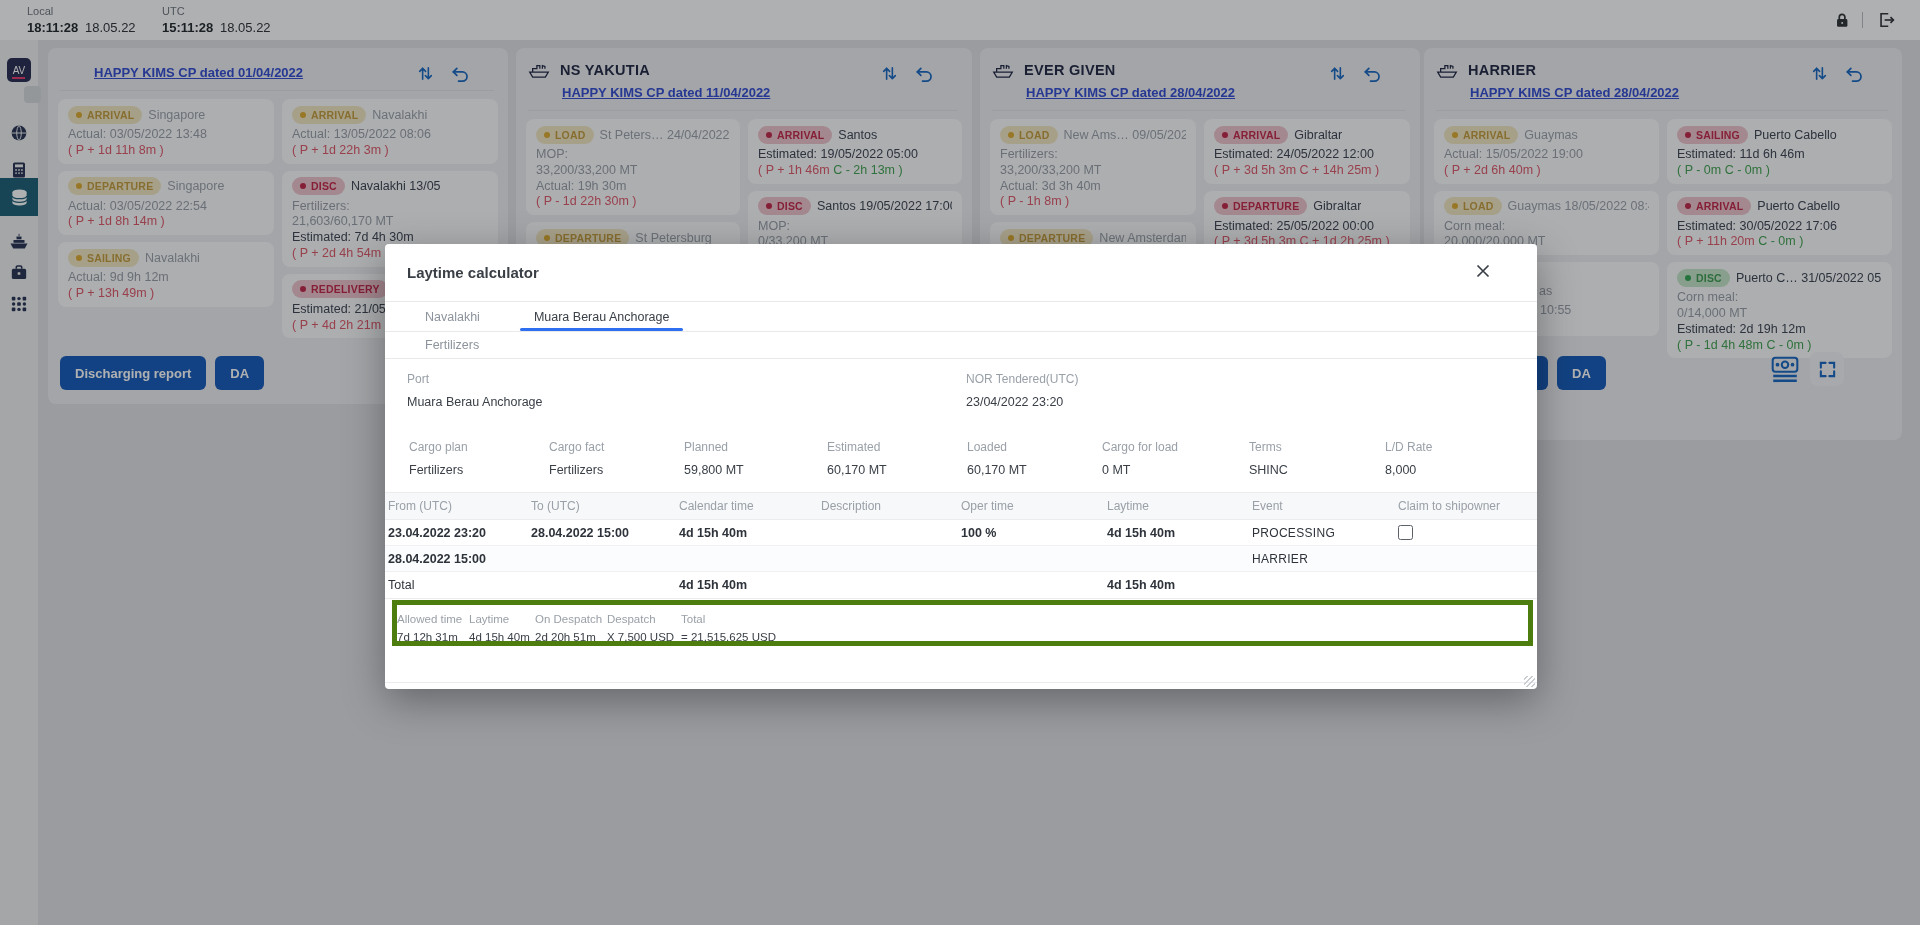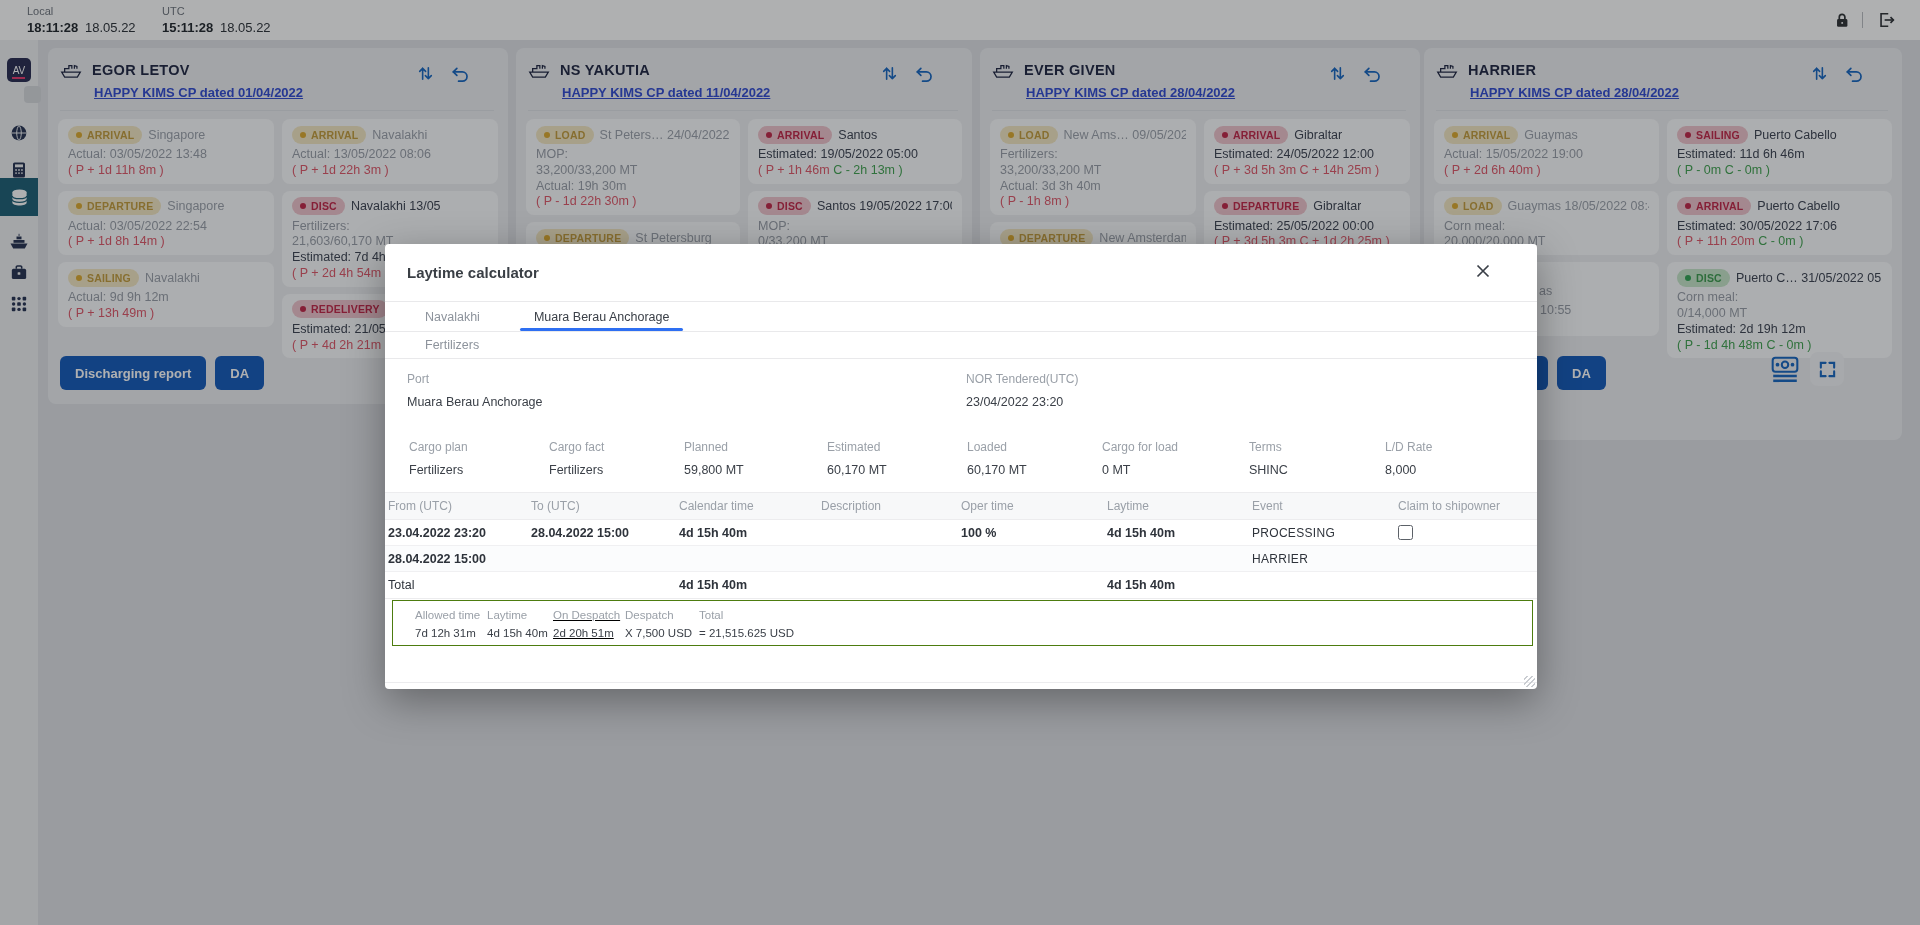--- a/index.html
+++ b/index.html
@@ -76,22 +76,22 @@
   .thead,.trow{display:grid;grid-template-columns:143px 148px 142px 140px 146px 145px 146px auto;padding-left:3px}
   .thead{height:26px;background:#f7f8f9;border-top:1px solid #ececee;border-bottom:1px solid #ececee}
   .th{font-size:12px;color:#9aa0a8;display:flex;align-items:center}
   .trow{height:25px;background:#fff;border-bottom:1px solid #f0f0f2}
   .trow.alt{background:#fbfcfd}
   .trow.total{height:26px;border-bottom:1px solid #ececee}
   .td{font-size:12.5px;color:#2e333b;display:flex;align-items:center;overflow:hidden}
   .td.strong{font-weight:700}
   .td.event{font-size:12px;letter-spacing:.3px}
   .cb{width:13px;height:13px;border:1.5px solid #5c6168;border-radius:2.5px;background:#fff;cursor:pointer}
-  .m-summary{position:absolute;top:356px;left:7px;right:4px;height:46px;border:1px solid #4d7c0f;
-             display:flex;padding:8px 0 0 22px;box-sizing:border-box}
+  .m-summary{position:absolute;top:356px;left:7px;right:4px;height:46px;border:5px solid #4d7c0f;
+             display:flex;padding:8px 0 0 0;box-sizing:border-box}
   .sum-col{flex:0 0 auto}
   .sum-h{font-size:11.5px;color:#9aa0a8}
   .sum-v{margin-top:6px;font-size:11.5px;color:#3b4048;white-space:nowrap}
   .m-botline{position:absolute;bottom:6px;left:0;right:0;height:1px;background:#ececee}
   .m-grip{position:absolute;right:2px;bottom:2px;width:11px;height:11px;
           background:repeating-linear-gradient(135deg,transparent 0 2px,#c9ccd1 2px 3.5px)}
 </style>
 </head>
 <body>
 
@@ -191,30 +191,21 @@
             </g>
           </svg>
         </span>
       </div>
     </div>
 </div>
 
 <div class="content">
   <div id="columns-root">
       <div class="panel" style="left: 10px; width: 460px; height: 356px;">
-        <div class="panel-head"><div class="title-row">
-            <span style="display: flex;">
-              <svg width="22" height="18" viewBox="0 0 26 20" fill="none" stroke="#1d2440" stroke-width="1.5">
-                <path d="M2 12.5 H24 L20.5 18.5 H5.5 Z"></path>
-                <path d="M5.5 12.5 V8.5 H10.5 V4.8 H14 V8.5"></path>
-                <path d="M17 8.5 V4.8 L20 5.8 V8.5"></path>
-              </svg>
-            </span>
-            <span class="v-title">EGOR LETOV</span>
-          </div><div class="head-icons">
+        <div class="panel-head"><div class="head-icons">
             <span>
               <span style="display: flex;">
                 <svg width="19" height="19" viewBox="0 0 20 20" fill="none" stroke="#1565c0" stroke-width="1.7" stroke-linecap="round">
                   <path d="M7 16 V4.5 M7 4.5 L3.9 7.7 M7 4.5 L10.1 7.7"></path>
                   <path d="M13 4 V15.5 M13 15.5 L9.9 12.3 M13 15.5 L16.1 12.3"></path>
                 </svg>
               </span>
             </span>
             <span>
               <span style="display: flex;">
@@ -641,21 +632,21 @@
     </div>
   <div class="m-summary" id="m-summary">
       <div class="sum-col" style="width: 72px;">
         <div class="sum-h">Allowed time</div>
         <div class="sum-v">7d 12h 31m</div>
       </div>
       <div class="sum-col" style="width: 66px;">
         <div class="sum-h">Laytime</div>
         <div class="sum-v">4d 15h 40m</div>
       </div>
-      <div class="sum-col" style="width: 72px; text-decoration: underline;">
+      <div class="sum-col" style="width: 72px;">
         <div class="sum-h">On Despatch</div>
         <div class="sum-v">2d 20h 51m</div>
       </div>
       <div class="sum-col" style="width: 74px;">
         <div class="sum-h">Despatch</div>
         <div class="sum-v">X 7,500 USD</div>
       </div>
       <div class="sum-col">
         <div class="sum-h">Total</div>
         <div class="sum-v">= 21,515.625 USD</div>

